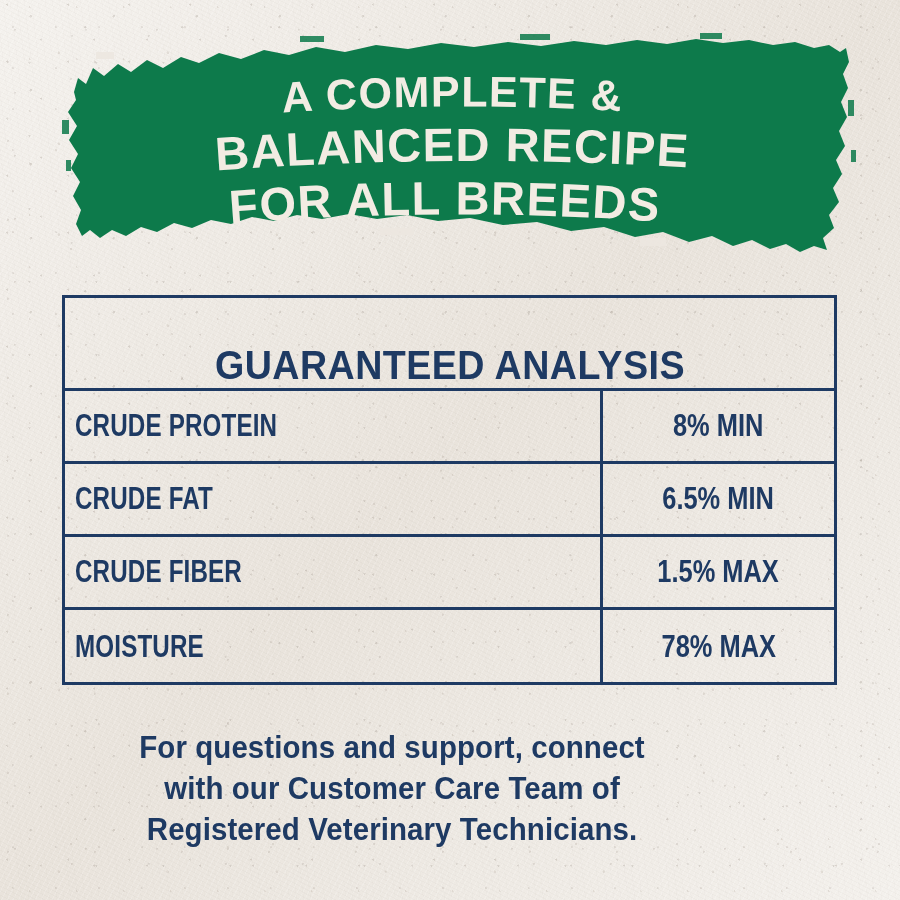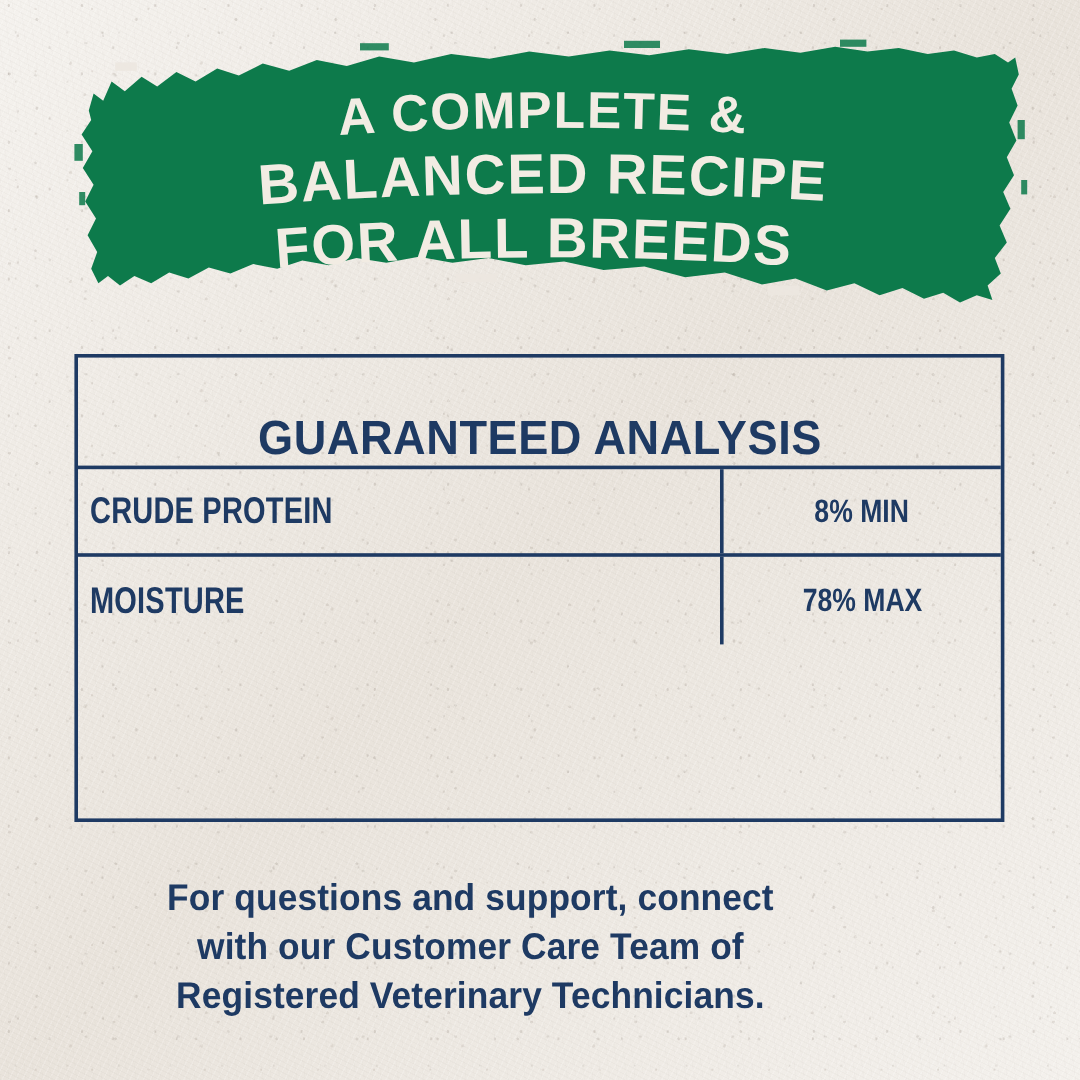--- a/index.html
+++ b/index.html
@@ -91,21 +91,21 @@
     font-size:31px;
     font-weight:bold;
     letter-spacing:.2px;
     transform-origin:left center;
   }
   .ga-label span{display:inline-block;transform:scaleX(.78);transform-origin:left center;}
   .ga-value{
     flex:1;
     display:flex;align-items:center;justify-content:center;
     color:#1e3a63;
-    font-size:27px;
+    font-size:31px;
     font-weight:bold;
   }
   .ga-value span{display:inline-block;transform:scaleX(.82);}
 
   
   #footer-note{
     position:absolute;left:0;top:727px;width:784px;
     text-align:center;
     color:#1e3a63;
     font-size:31px;
@@ -183,21 +183,37 @@
 
   <div class="ga-row">
     <div class="ga-label">
         <span>CRUDE PROTEIN</span>
       </div>
     <div class="ga-value">
         <span>8% MIN</span>
       </div>
   </div>
 
-
+  <div class="ga-row">
+    <div class="ga-label">
+        <span>CRUDE FAT</span>
+      </div>
+    <div class="ga-value">
+        <span>6.5% MIN</span>
+      </div>
+  </div>
+
+  <div class="ga-row">
+    <div class="ga-label">
+        <span>CRUDE FIBER</span>
+      </div>
+    <div class="ga-value">
+        <span>1.5% MAX</span>
+      </div>
+  </div>
 
   <div class="ga-row">
     <div class="ga-label">
         <span>MOISTURE</span>
       </div>
     <div class="ga-value">
         <span>78% MAX</span>
       </div>
   </div>
 </div>

